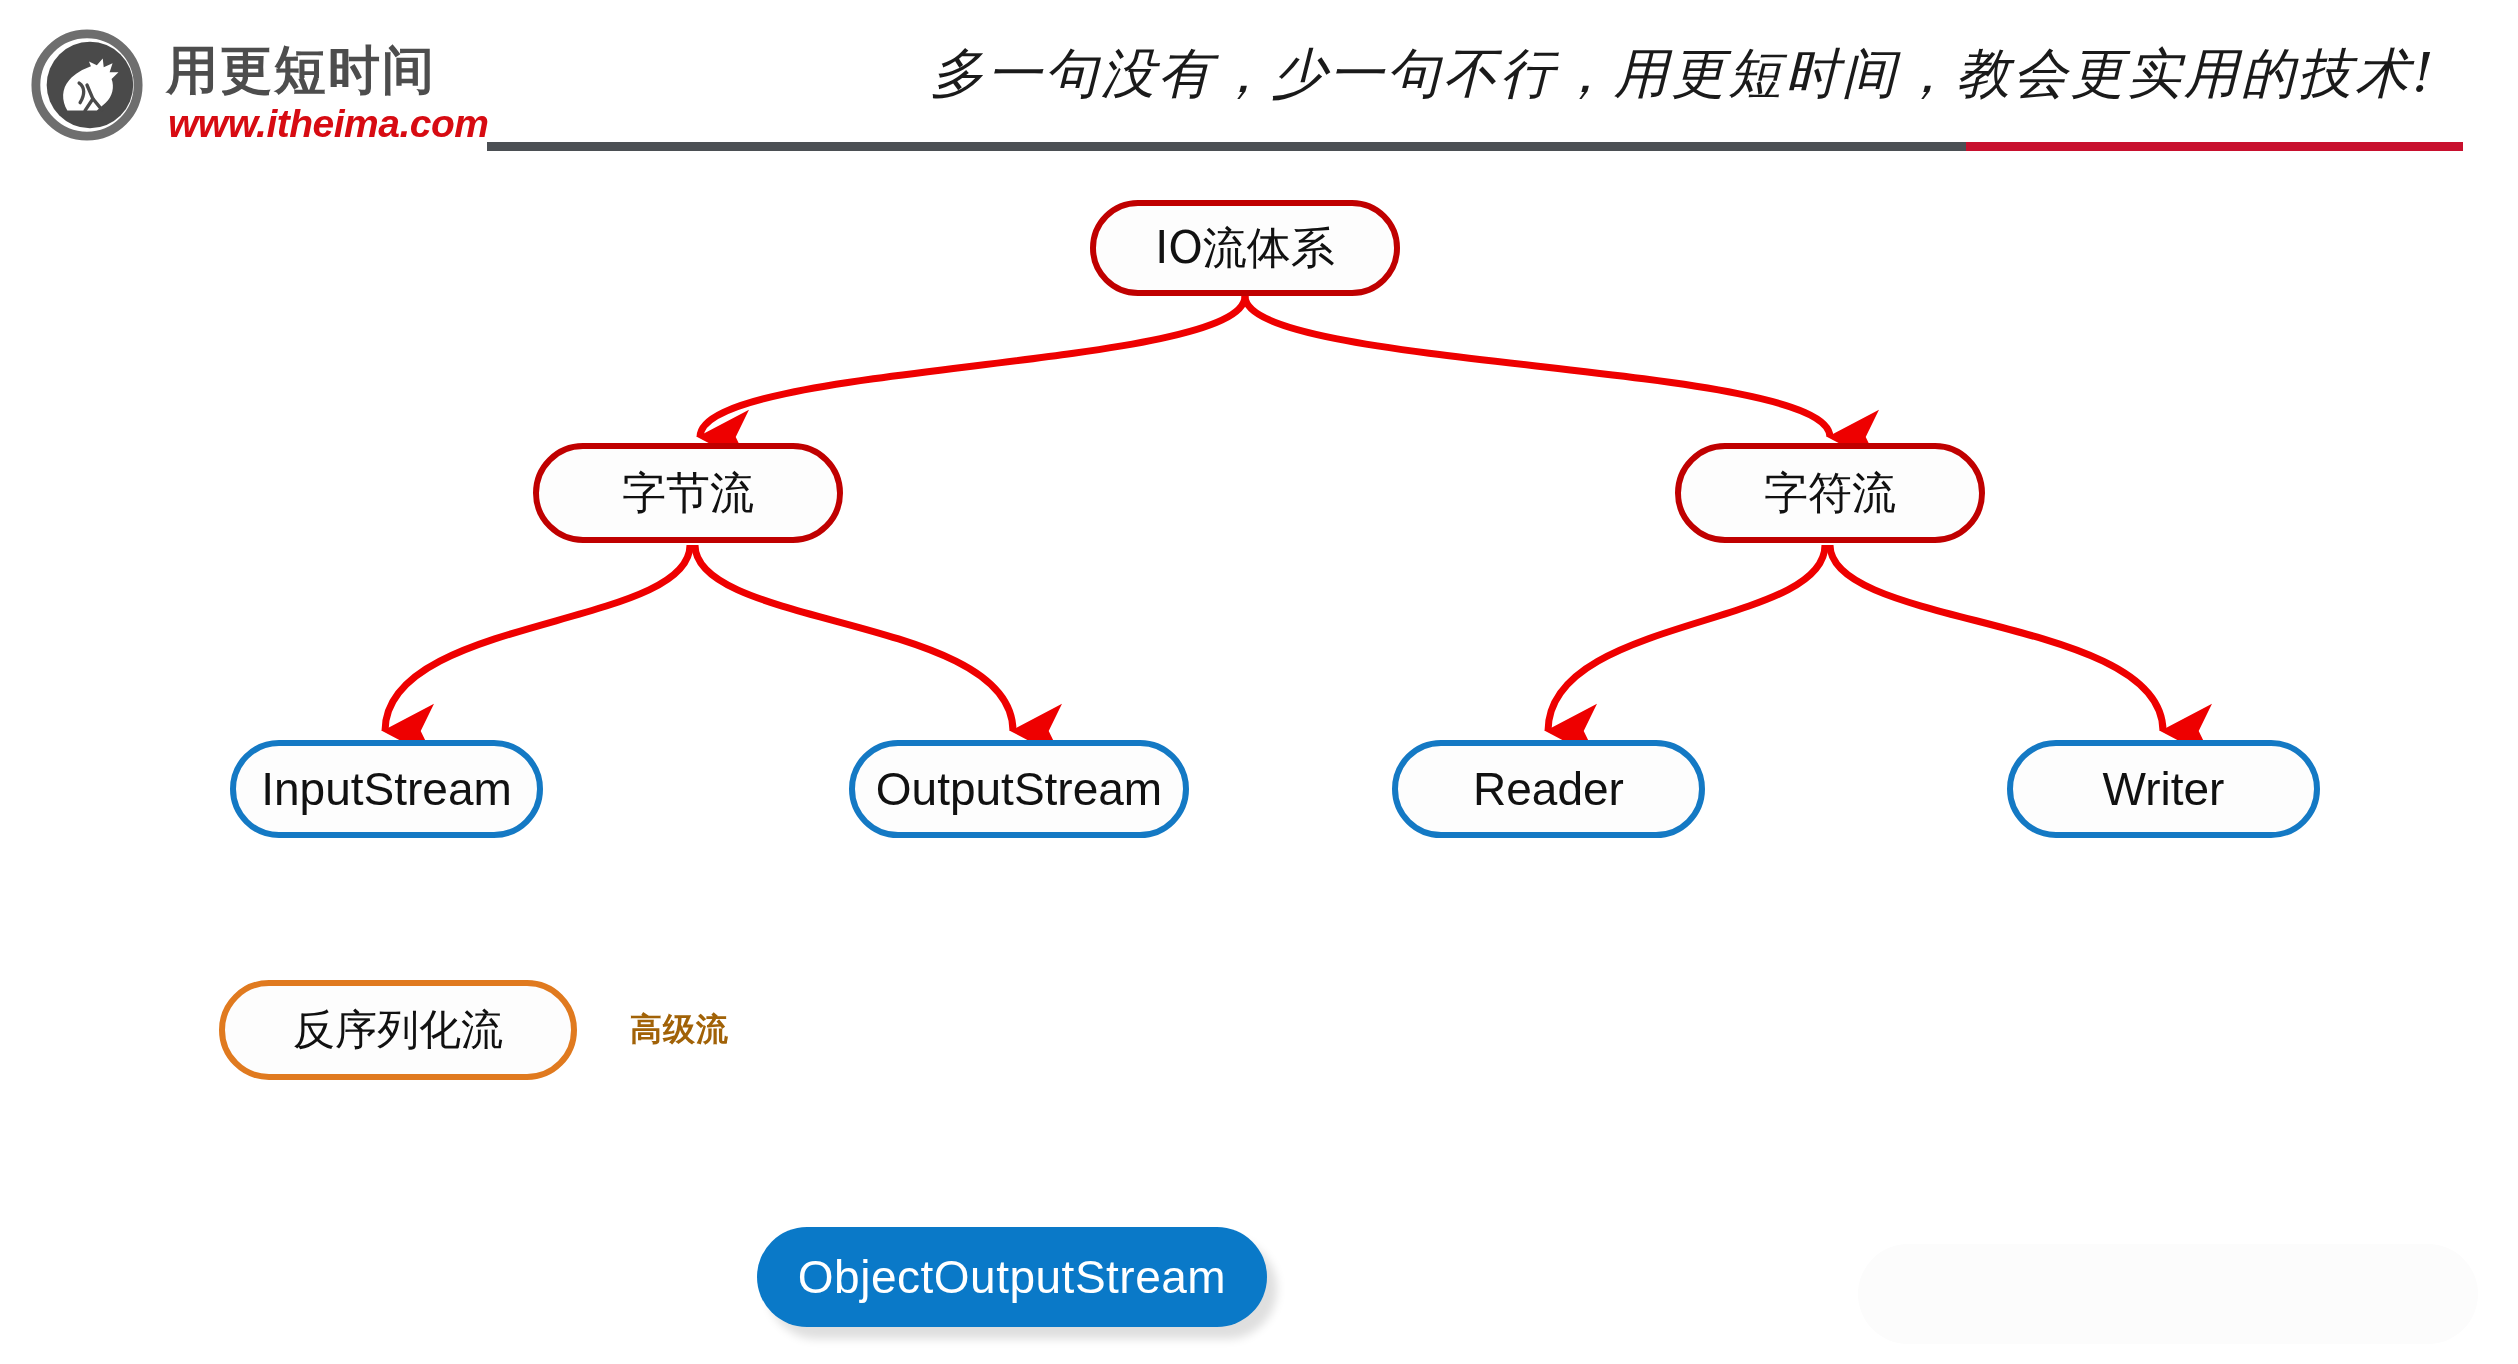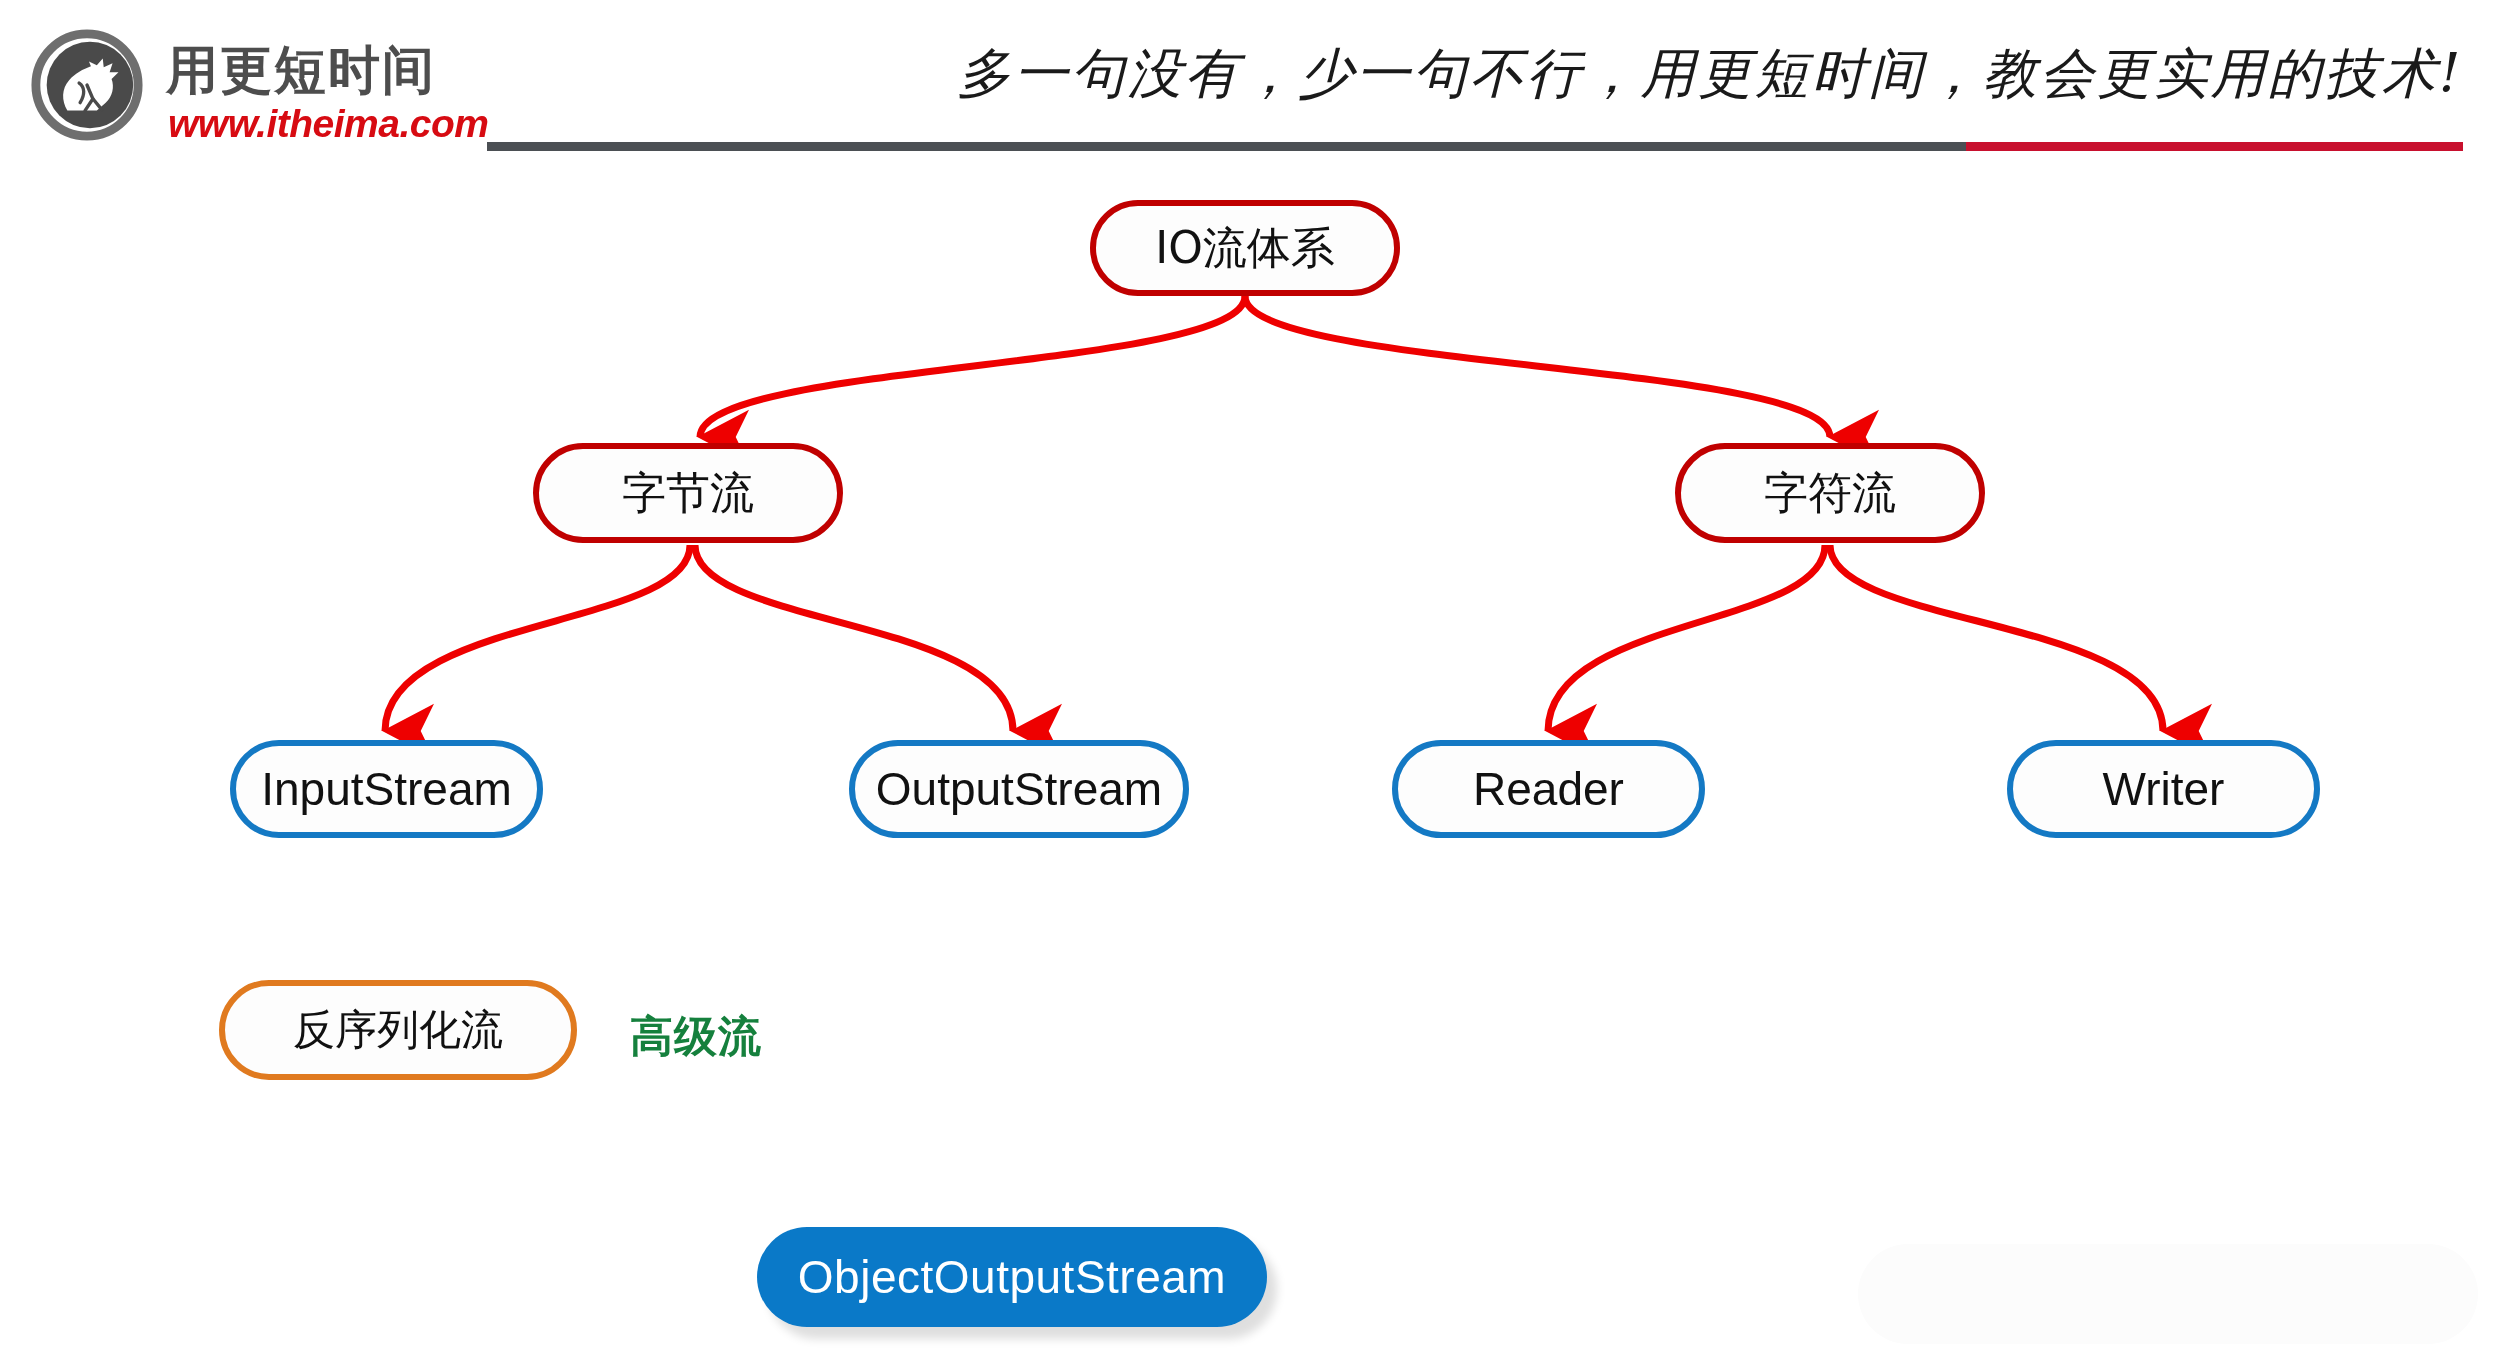--- a/index.html
+++ b/index.html
@@ -54,21 +54,21 @@
     font-style: italic;
     color: #d70b12;
     letter-spacing: -0.5px;
     white-space: nowrap;
   }
   .tagline {
     position: absolute;
     left: 930px;
     top: 38px;
     width: 1560px;
-    text-align: center;
+    text-align: left;
     font-family: "DejaVu Serif", "Liberation Serif", serif;
     font-size: 54px;
     font-style: italic;
     color: #1a1a1a;
     letter-spacing: 3px;
     white-space: nowrap;
   }
   .rule-gray {
     position: absolute;
     left: 487px;
@@ -130,23 +130,23 @@
     letter-spacing: 0.5px;
     box-shadow: 10px 12px 10px rgba(0,0,0,0.13);
     z-index: 3;
   }
   .pill-red   { background: #c80009; }
   .pill-blue  { background: #0a79c8; }
 
   .advanced-label {
     position: absolute;
     font-family: "DejaVu Sans", "Liberation Sans", sans-serif;
-    font-size: 43px;
+    font-size: 32px;
     font-weight: bold;
-    color: #15803d;
+    color: #a16207;
     letter-spacing: 1px;
     white-space: nowrap;
     z-index: 3;
   }
 
   svg.edges {
     position: absolute;
     left: 0;
     top: 0;
     width: 2518px;

